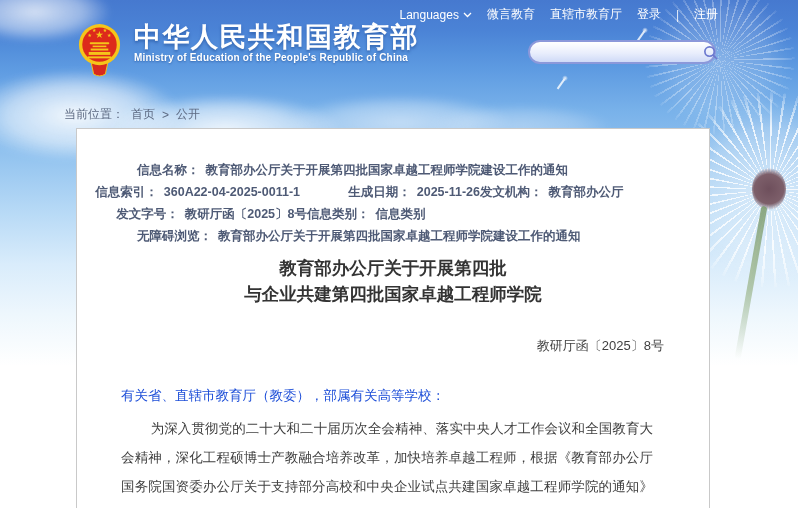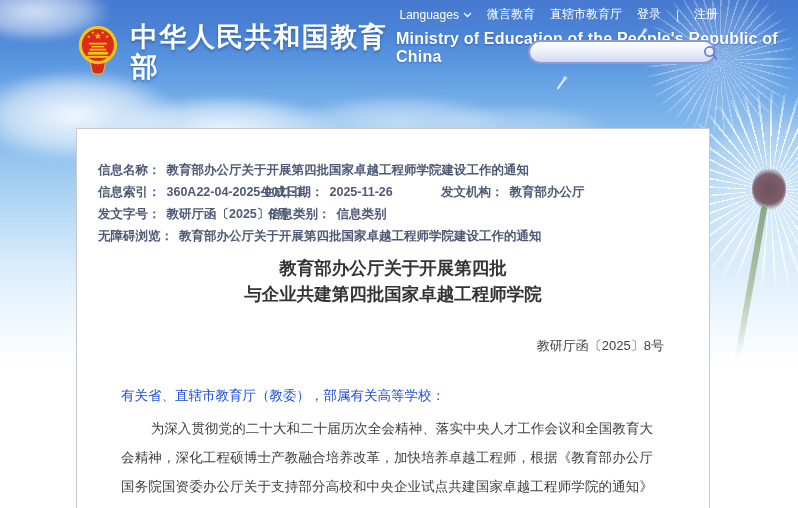--- a/index.html
+++ b/index.html
@@ -36,38 +36,38 @@
   
   .searchbox{position:absolute;left:528px;top:40px;width:184px;height:20px;z-index:5;
      border:2px solid #8b98da;border-radius:13px;display:flex;align-items:center;
      background:linear-gradient(180deg,#ffffff 0%,#e9eefc 55%,#cfdaf7 100%);}
   .searchbox input{flex:1;border:none;outline:none;background:transparent;height:16px;
      font-size:12px;padding:0 6px 0 12px;color:#445;}
   .search-btn{width:18px;height:18px;margin-right:5px;display:flex;align-items:center;justify-content:center;cursor:pointer;}
 
   
   .brand{position:absolute;left:76px;top:22px;display:flex;align-items:flex-start;gap:11px;z-index:4;cursor:pointer;}
-  .brand-text{display:flex;}
+  .brand-text{display:flex;flex-direction:column;}
   .brand-zh{font-size:27px;font-weight:bold;color:#fff;letter-spacing:1.5px;line-height:30px;
      text-shadow:0 2px 3px rgba(25,70,140,.55);}
-  .brand-en{font-size:16px;font-weight:bold;color:#fff;margin-top:8px;letter-spacing:.2px;
+  .brand-en{font-size:10px;font-weight:bold;color:#fff;margin-top:0;letter-spacing:.2px;
      text-shadow:0 1px 2px rgba(25,70,140,.55);}
 
   
   .breadcrumb{position:absolute;left:64px;top:106px;font-size:12px;color:#5d6a82;
      display:flex;align-items:center;gap:7px;z-index:4;}
   .breadcrumb a{color:#5d6a82;text-decoration:none;cursor:pointer;}
 
   
   .panel{position:absolute;left:76px;top:128px;width:632px;height:400px;
      background:#fff;border:1px solid #c9c9c9;z-index:3;}
 
-  .meta{padding:30px 36px 0 21px;color:#4e5a75;font-size:12.5px;}
+  .meta{padding:30px 36px 0 60px;color:#4e5a75;font-size:12.5px;}
   .meta-row{display:flex;line-height:22px;white-space:nowrap;}
-  .meta-cell{display:flex;}
+  .meta-cell{display:flex;justify-content:flex-end;}
   .meta-label{font-weight:bold;}
   .meta-value{margin-left:6px;font-weight:bold;}
 
   .doc-title{margin-top:8px;text-align:center;font-weight:bold;font-size:17.5px;
      color:#333;line-height:26px;}
   .doc-num{margin-top:30px;padding-right:45px;text-align:right;font-size:13px;color:#3f3f3f;}
   .salutation{margin:32px 40px 0 44px;font-size:13.5px;color:#1d4ed8;}
   .paragraph{margin:9px 56px 0 44px;font-size:13.5px;color:#3f3f3f;line-height:29px;
      text-indent:2.2em;text-align:justify;}
 </style>
@@ -128,20 +128,26 @@
       <rect x="15" y="27" width="18" height="2" fill="#f5c51a"></rect>
       <rect x="13" y="30.5" width="22" height="3" fill="#f5c51a"></rect>
       <rect x="12" y="35" width="24" height="2" fill="#f5c51a"></rect>
     </svg>
     <div class="brand-text">
       <span class="brand-zh">中华人民共和国教育部</span>
       <span class="brand-en">Ministry of Education of the People's Republic of China</span>
     </div>
   </div>
 
+  <div class="breadcrumb">
+    <span>当前位置：</span>
+    <a>首页</a>
+    <span>&gt;</span>
+    <a>公开</a>
+  </div>
 
   <div class="panel">
 
     <div class="meta">
       <div class="meta-row">
         <span class="meta-label">信息名称：</span>
         <span class="meta-value">教育部办公厅关于开展第四批国家卓越工程师学院建设工作的通知</span>
       </div>
       <div class="meta-row">
         <span class="meta-cell" style="width:163px">

